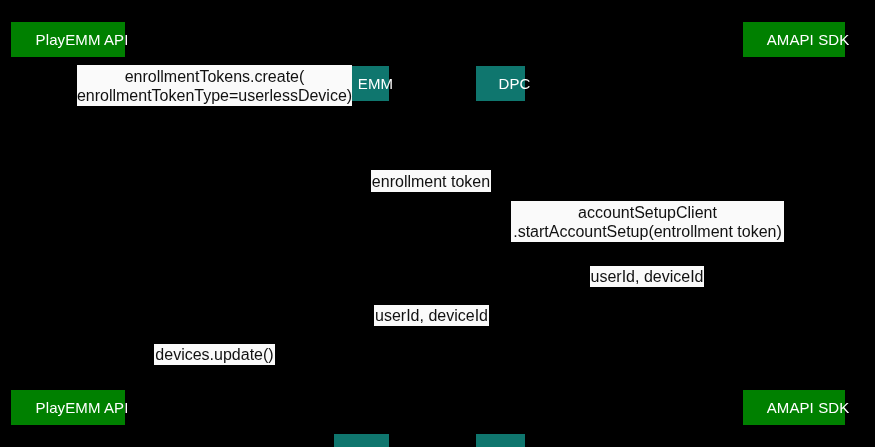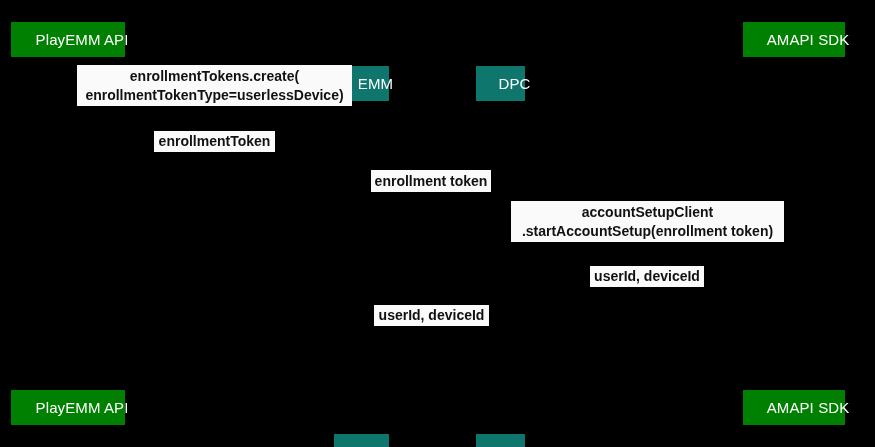--- a/index.html
+++ b/index.html
@@ -42,29 +42,28 @@
     width: 1px;
     background: #000000;
   }
 
   
   .msg-label {
     position: absolute;
     box-sizing: border-box;
     background: #fafafa;
     color: #111111;
-    font-size: 14px;
+    font-size: 16px;
     line-height: 19px;
     text-align: center;
     padding: 1px 2px;
     white-space: pre;
     display: flex;
     align-items: center;
     justify-content: center;
-    font-weight: bold;
   }
   .msg-label.two-line { line-height: 19px; }
 
   
   .msg-arrow {
     position: absolute;
     height: 1px;
     background: #000000;
   }
 </style>
@@ -97,41 +96,41 @@
   <div class="msg-arrow" style="left:500px; top:242px; width:294px;"></div>
   <div class="msg-arrow" style="left:500px; top:287px; width:294px;"></div>
   <div class="msg-arrow" style="left:361px; top:326px; width:139px;"></div>
   <div class="msg-arrow" style="left:68px; top:365px; width:293px;"></div>
 
   <div class="msg-label two-line" style="left:77px; top:65px; width:275px; height:41px;">
     <span>enrollmentTokens.create(
 enrollmentTokenType=userlessDevice)</span>
   </div>
 
-  <div class="msg-label" style="left:154px; top:131px; width:121px; height:21px;">
-    <span>enrollmentToken</span>
-  </div>
 
   <div class="msg-label" style="left:371px; top:170px; width:120px; height:22px;">
     <span>enrollment token</span>
   </div>
 
   <div class="msg-label two-line" style="left:511px; top:201px; width:273px; height:41px;">
     <span>accountSetupClient
-.startAccountSetup(enrollment token)</span>
+.startAccountSetup(entrollment token)</span>
   </div>
 
   <div class="msg-label" style="left:590px; top:266px; width:114px; height:21px;">
     <span>userId, deviceId</span>
   </div>
 
   <div class="msg-label" style="left:374px; top:305px; width:115px; height:21px;">
     <span>userId, deviceId</span>
   </div>
 
+  <div class="msg-label" style="left:154px; top:344px; width:121px; height:21px;">
+    <span>devices.update()</span>
+  </div>
 
   <div class="participant green" style="left:11px; top:390px; width:114px; height:35px;">
     <span>PlayEMM API</span>
   </div>
   <div class="participant blue" style="left:334px; top:390px; width:55px; height:35px;">
     <span>EMM</span>
   </div>
   <div class="participant blue" style="left:476px; top:390px; width:49px; height:35px;">
     <span>DPC</span>
   </div>

